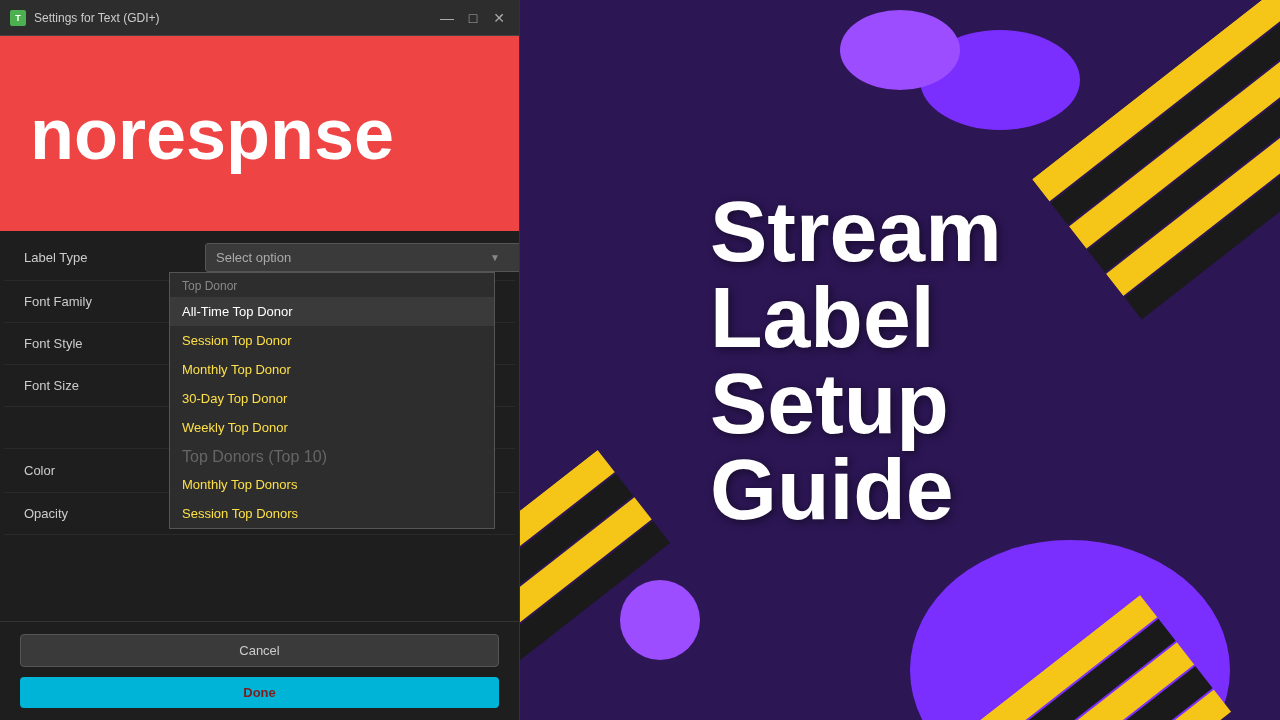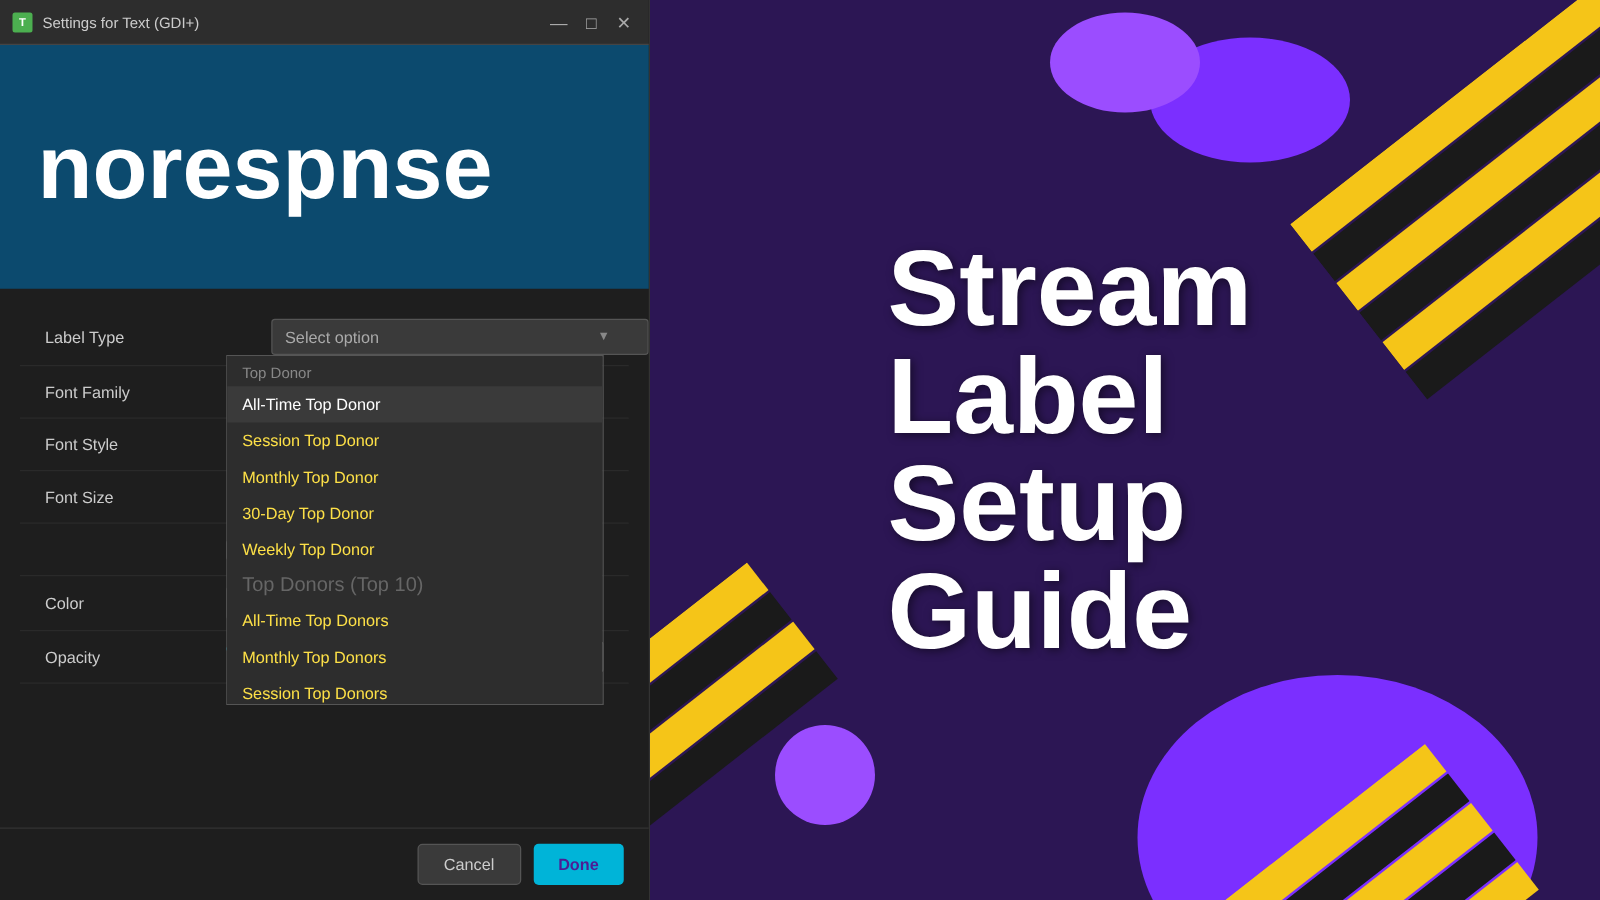--- a/index.html
+++ b/index.html
@@ -67,42 +67,42 @@
       cursor: pointer;
       font-size: 14px;
       display: flex;
       align-items: center;
       justify-content: center;
       border-radius: 3px;
     }
 
     
     .preview-area {
-      background: #0c4a6e;
+      background: #ef4444;
       height: 195px;
       flex-shrink: 0;
       display: flex;
       align-items: center;
       justify-content: flex-start;
       padding: 20px 30px;
     }
 
     .preview-text {
       color: #fff;
       font-size: 72px;
       font-weight: 900;
       font-family: Arial, sans-serif;
       line-height: 1;
     }
 
     
     .settings-form {
       flex: 1;
       overflow: hidden;
-      padding: 16px;
+      padding: 4px;
       position: relative;
     }
 
     .form-row {
       display: flex;
       align-items: center;
       padding: 8px 20px;
       border-bottom: 1px solid #2a2a2a;
       min-height: 42px;
     }
@@ -287,35 +287,36 @@
 
     
     .dialog-footer {
       padding: 12px 20px;
       display: flex;
       justify-content: flex-end;
       gap: 10px;
       background: #1e1e1e;
       border-top: 1px solid #333;
       flex-shrink: 0;
+      flex-direction: column;
     }
 
     .btn-cancel {
       background: #3a3a3a;
       color: #ccc;
       border: 1px solid #555;
       padding: 8px 20px;
       font-size: 13px;
       border-radius: 4px;
       cursor: pointer;
     }
 
     .btn-done {
       background: #00b4d8;
-      color: #4c1d95;
+      color: #7f1d1d;
       border: none;
       padding: 8px 20px;
       font-size: 13px;
       border-radius: 4px;
       cursor: pointer;
       font-weight: 600;
     }
 
     
     .right-panel {
@@ -414,21 +415,20 @@
           <div class="dropdown-list">
 
             <div class="dropdown-group-header">Top Donor</div>
             <div class="dropdown-item highlighted">All-Time Top Donor</div>
             <div class="dropdown-item">Session Top Donor</div>
             <div class="dropdown-item">Monthly Top Donor</div>
             <div class="dropdown-item">30-Day Top Donor</div>
             <div class="dropdown-item">Weekly Top Donor</div>
 
             <div class="dropdown-group-header2">Top Donors (Top 10)</div>
-            <div class="dropdown-item">All-Time Top Donors</div>
             <div class="dropdown-item">Monthly Top Donors</div>
             <div class="dropdown-item">Session Top Donors</div>
           </div>
         </div>
       </div>
     </div>
 
     <div class="form-row">
       <span class="form-label">Font Family</span>
       <div class="form-control">

